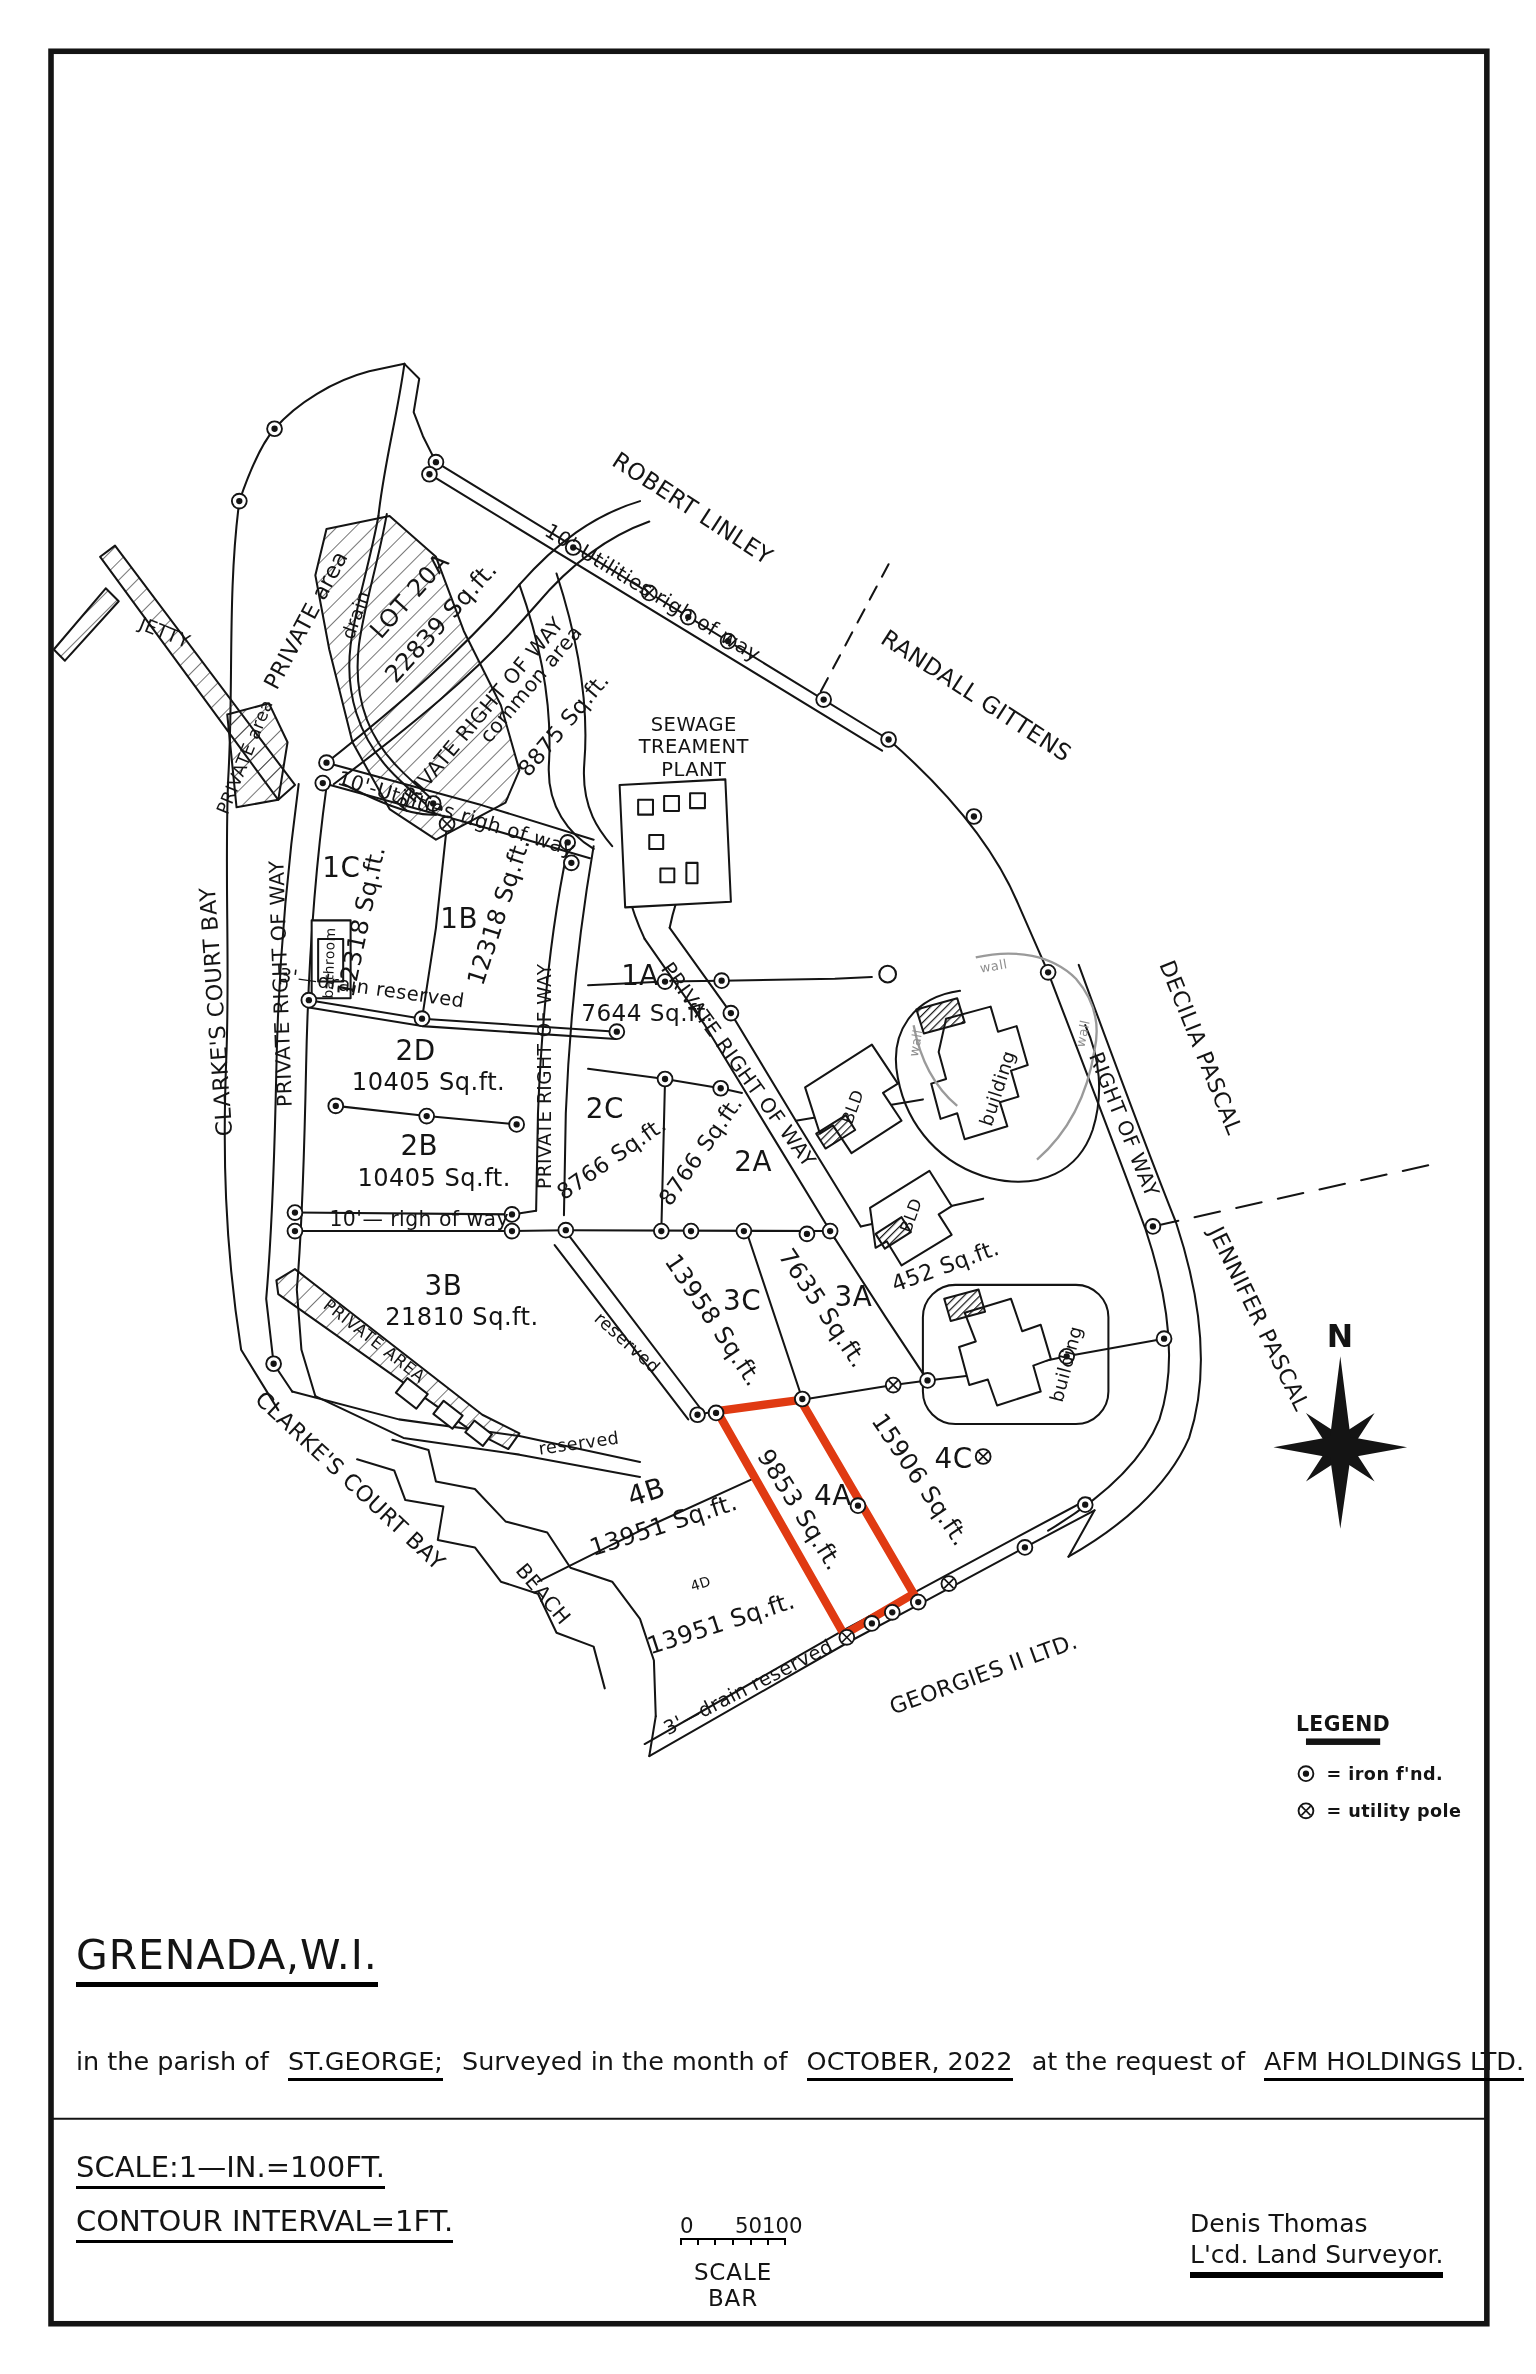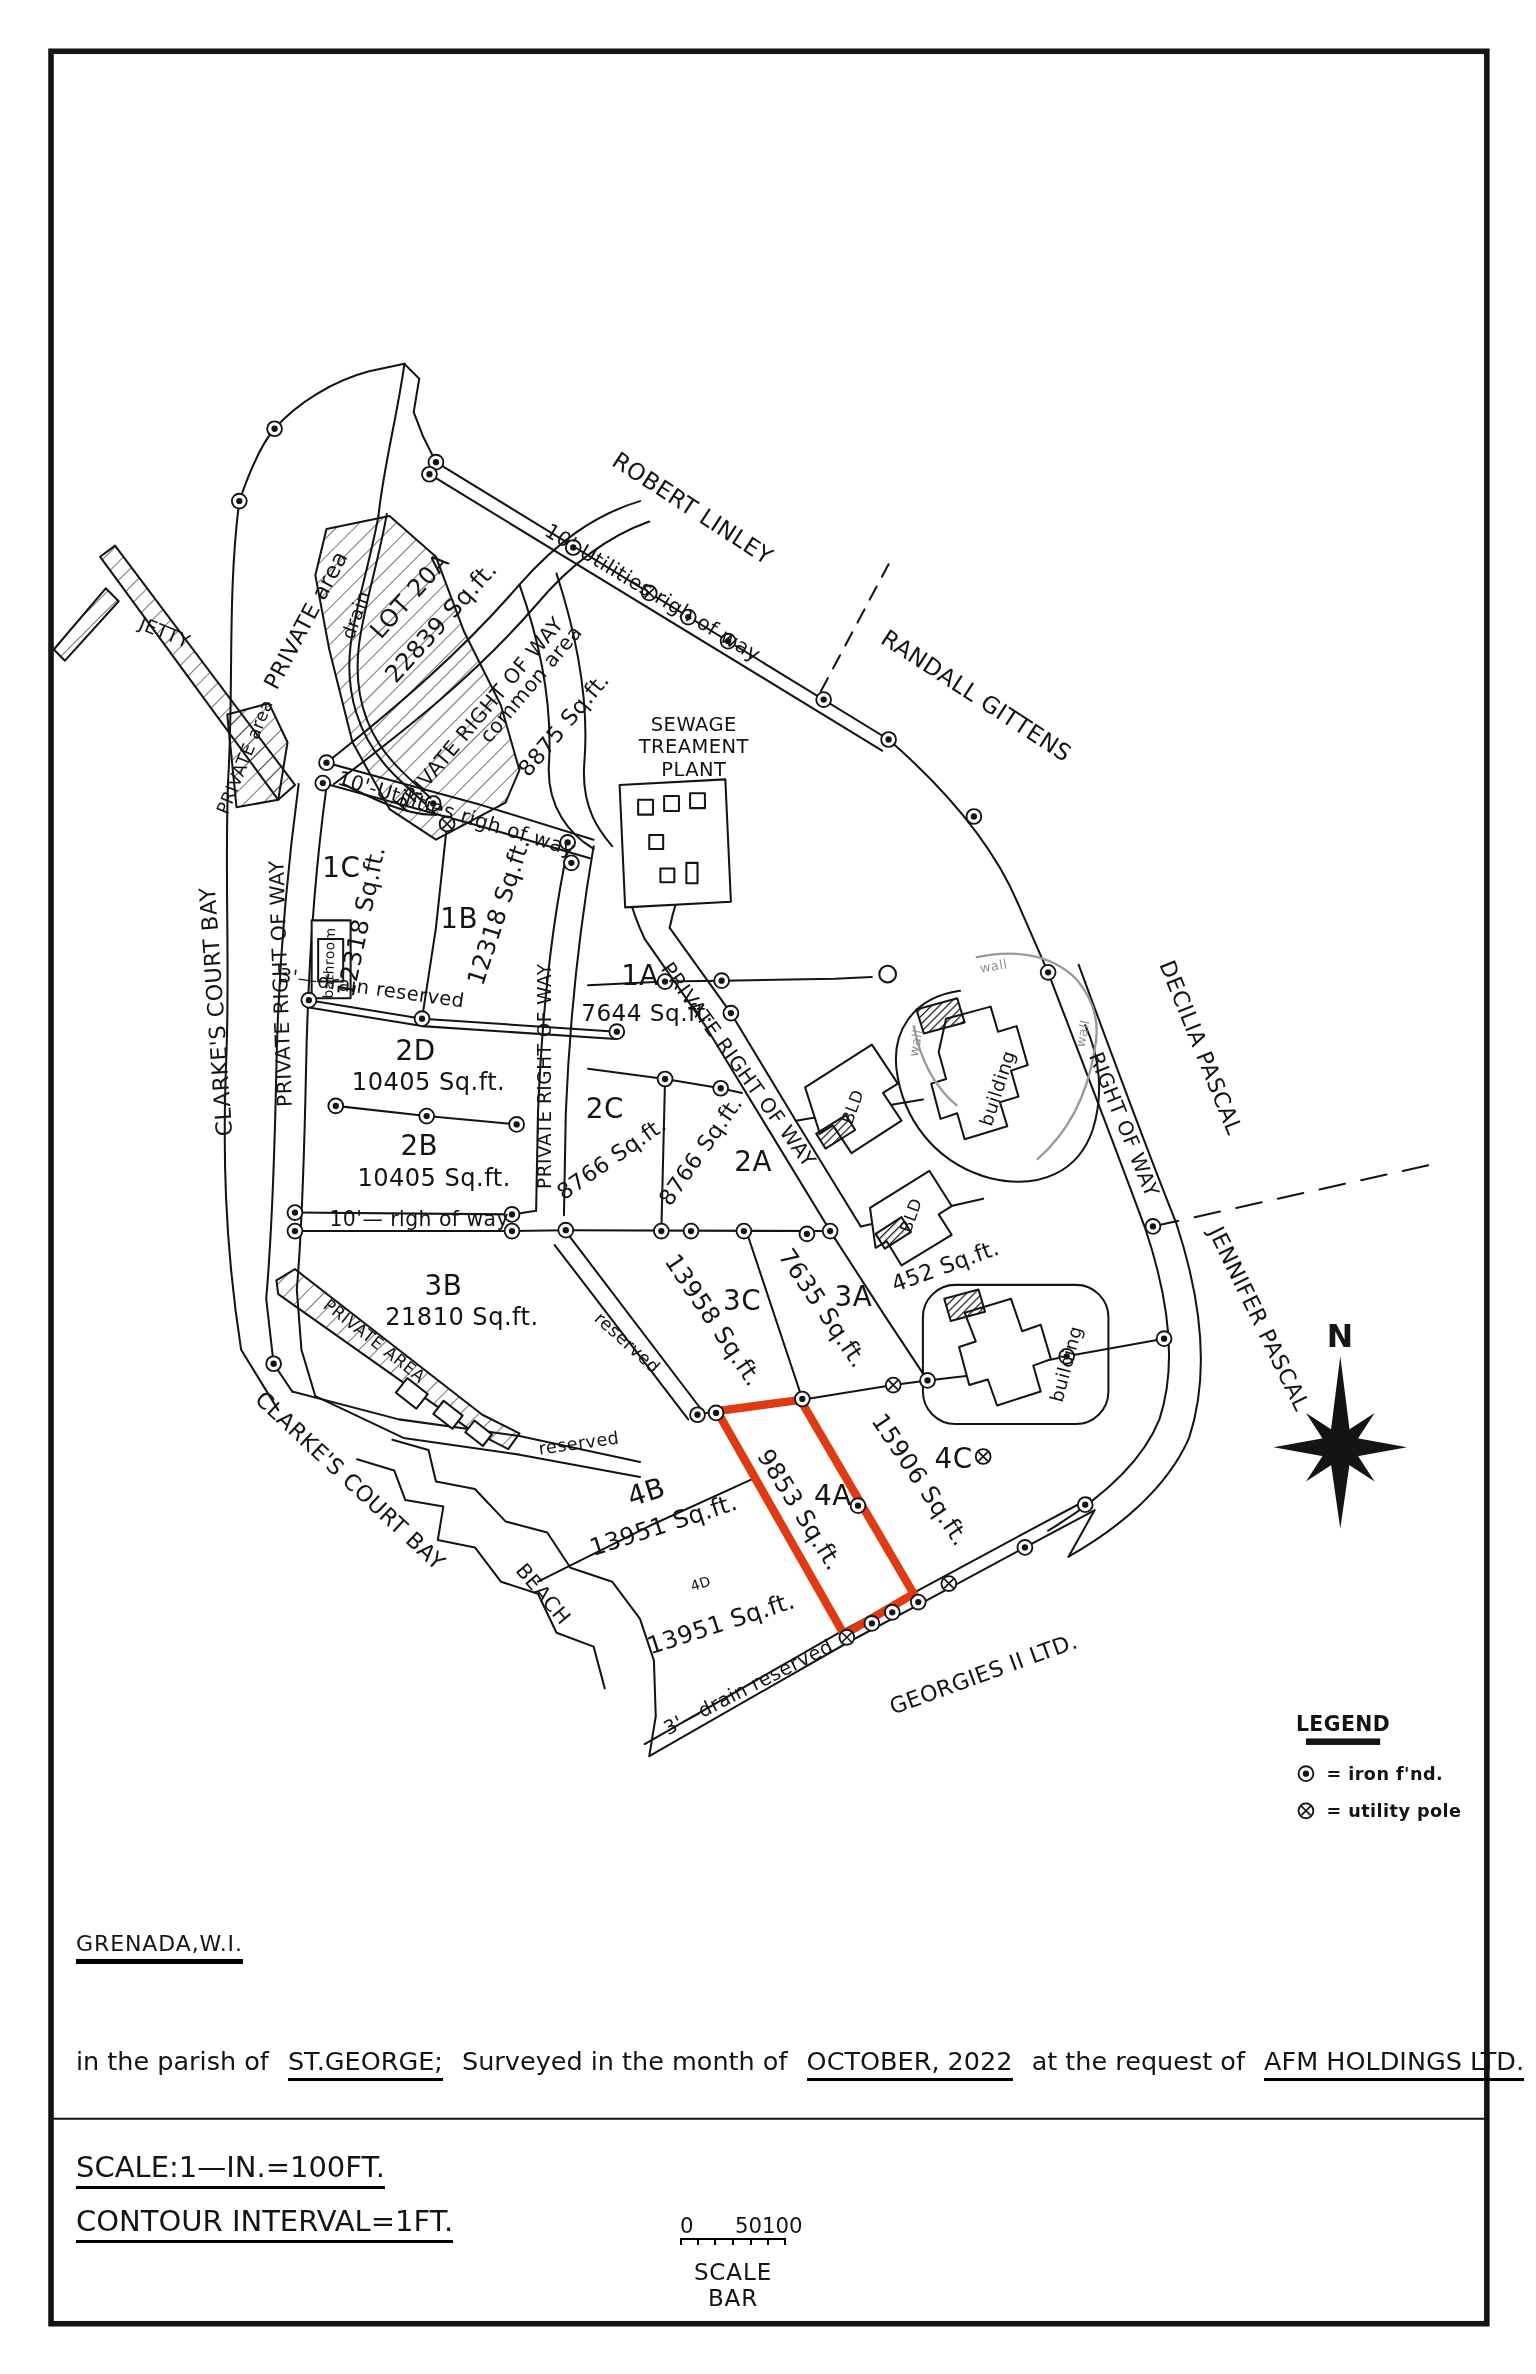--- a/index.html
+++ b/index.html
@@ -8,21 +8,21 @@
   .page svg{position:absolute;left:0;top:0;}
   svg text{font-family:"DejaVu Sans",sans-serif;fill:#141414;letter-spacing:0.5px;}
   .fs14{font-size:14px;} .fs15{font-size:15px;} .fs18{font-size:18px;}
   .fs19{font-size:19px;} .fs20{font-size:20px;} .fs21{font-size:21px;}
   .fs22{font-size:22px;} .fs24{font-size:24px;} .fs25{font-size:25px;}
   .fs26{font-size:26px;} .fs30{font-size:30px;} .fs34{font-size:34px;font-weight:bold;}
   .gray{fill:#8f8f8f;}
   .legend-t{font-weight:bold;}
   
   .fblock{position:absolute;left:76px;white-space:nowrap;}
-  .t-region{top:1931px;font-size:22px;letter-spacing:0.9px;}
+  .t-region{top:1931px;font-size:41px;letter-spacing:0.9px;}
   .t-line{font-size:25.5px;}
   .t-l1{top:1987px;} .t-l2{top:2046px;}
   .t-scale{top:2150px;font-size:29px;}
   .t-contour{top:2204px;font-size:29px;}
   .t-datum{top:2256px;font-size:29px;}
   .seg{display:inline-block;margin-right:11px;}
   .u4{border-bottom:3.7px solid #000;padding-bottom:1.9px;}
   .u5{border-bottom:5.6px solid #000;padding-bottom:2.8px;}
   
   .scalebar{position:absolute;left:680px;top:2213px;width:111px;}
@@ -379,15 +379,19 @@
         <i style="left:16.7px"></i>
         <i style="left:34px"></i>
         <i style="left:52px"></i>
     <i style="left:70px"></i>
         <i style="left:87px"></i>
         <i style="left:104px"></i>
   </div>
   <div class="sb-label">SCALE BAR</div>
 </div>
 
+<div class="surveyor">
+  <div>Denis Thomas</div>
+  <div><span class="sv2">L'cd. Land Surveyor.</span></div>
+</div>
 
 </div>
 
 
 </body></html>

